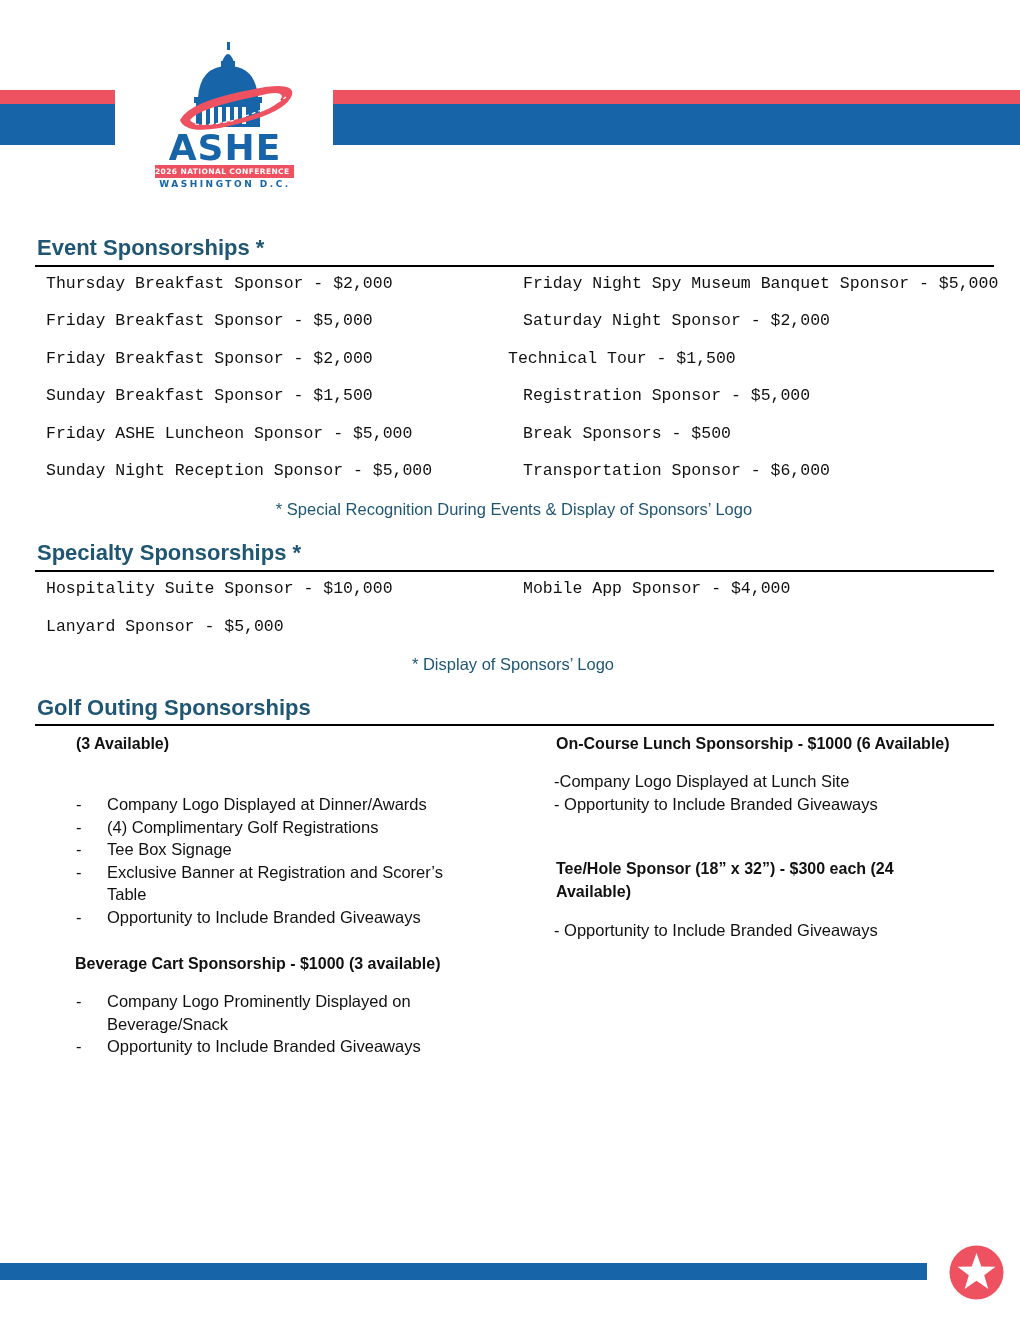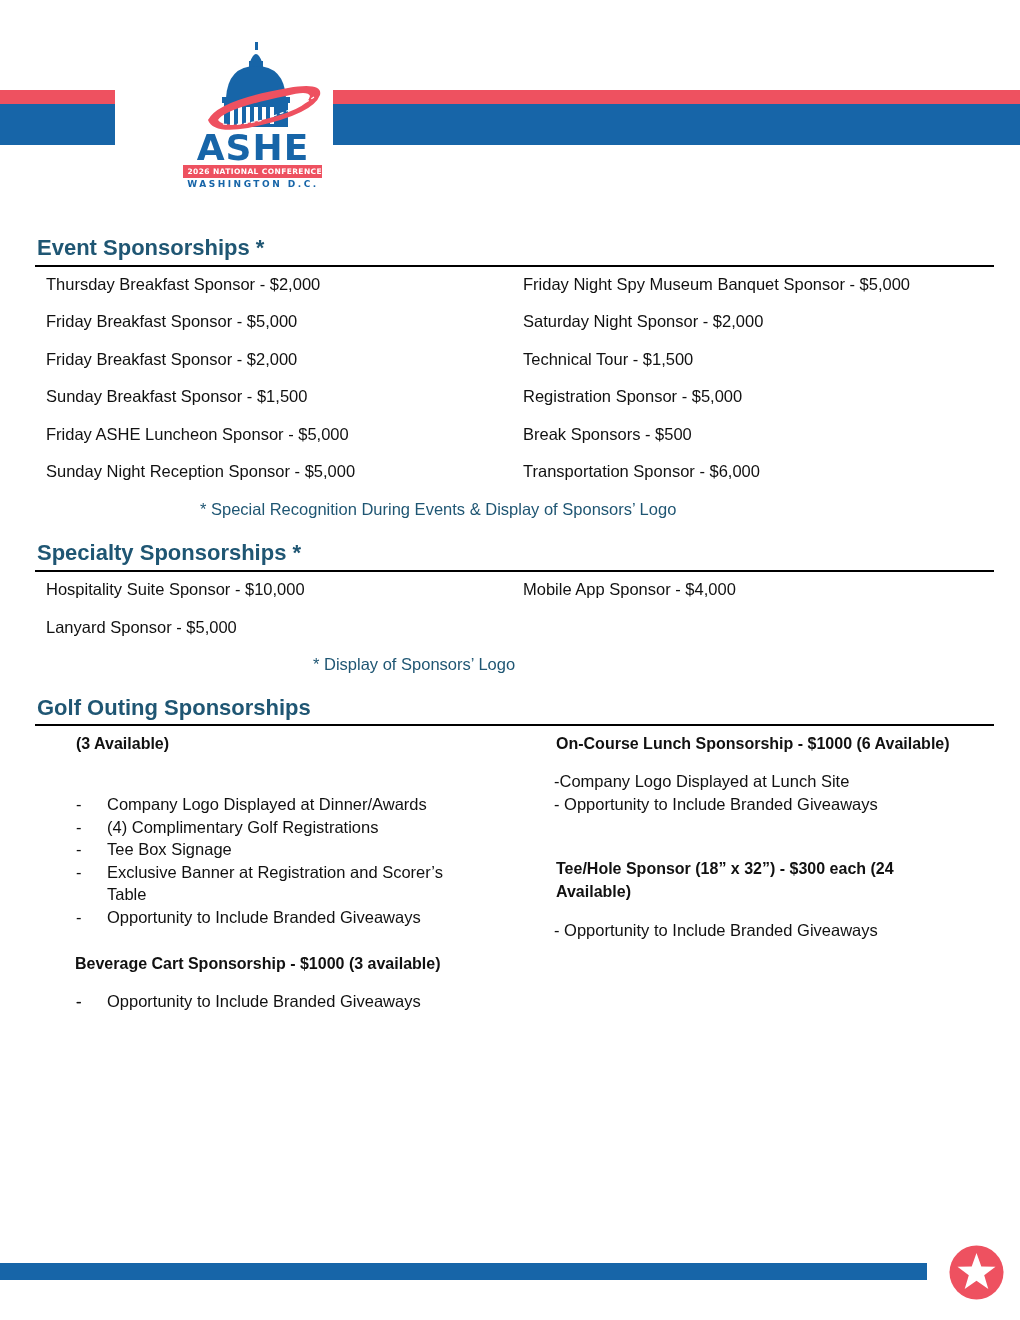--- a/index.html
+++ b/index.html
@@ -11,47 +11,47 @@
     }
     .abs { position: absolute; }
     
     .stripe { position: absolute; }
     .stripe .red { position: absolute; left: 0; right: 0; top: 0; height: 14px; background: #ee5160; }
     .stripe .blue { position: absolute; left: 0; right: 0; top: 14px; height: 41px; background: #1765a8; }
     #stripe-left { left: 0; top: 90px; width: 115px; height: 55px; }
     #stripe-right { left: 333px; top: 90px; width: 687px; height: 55px; }
 
     
-    #logo { left: 150px; top: 40px; width: 150px; height: 155px; margin-left: 28px; }
+    #logo { left: 150px; top: 40px; width: 150px; height: 155px; }
     .logo-word {
       position: absolute; left: 5px; top: 90px; width: 140px; text-align: center;
       font-family: "DejaVu Sans", sans-serif; font-weight: bold; font-size: 36px;
       color: #1765a8; letter-spacing: 1px; line-height: 36px;
     }
     .logo-band {
       position: absolute; left: 5px; top: 125px; width: 139px; height: 13px;
-      background: #ee5160; color: #fff; text-align: right;
+      background: #ee5160; color: #fff; text-align: left;
       font-family: "DejaVu Sans", sans-serif; font-weight: bold; font-size: 7.5px; line-height: 13px;
       letter-spacing: 0.4px;
     }
     .logo-city {
       position: absolute; left: 5px; top: 139px; width: 140px; text-align: center;
       font-family: "DejaVu Sans", sans-serif; font-weight: bold; font-size: 9px;
       color: #1765a8; letter-spacing: 2.5px;
     }
 
     
     .section-title {
       position: absolute; left: 37px; font-size: 22px; color: #1f5673; line-height: 26px;
       white-space: nowrap;
       font-weight: bold;
     }
     .rule { position: absolute; left: 35px; width: 959px; height: 2px; background: #000; }
-    .item { position: absolute; font-size: 16.5px; line-height: 20px; white-space: nowrap; color: #111; }
-    .note { position: absolute; font-size: 16.5px; line-height: 20px; color: #1f5673; white-space: nowrap; }
+    .item { position: absolute; font-size: 16.5px; line-height: 20px; white-space: nowrap; color: #111; font-family: Liberation Mono, monospace; }
+    .note { position: absolute; font-size: 16.5px; line-height: 20px; color: #1f5673; white-space: nowrap; text-align: center; }
 
     .golf-title { position: absolute; font-weight: bold; font-size: 16px; line-height: 23px; color: #111; }
     .bullets { position: absolute; margin: 0; padding: 0; list-style: none; }
     .bullets li { position: relative; font-size: 16.5px; line-height: 22.6px; padding-left: 31px; }
     .bullets li .dash { position: absolute; left: 0; top: 0; width: 20px; }
     .plain-lines { position: absolute; font-size: 16.5px; line-height: 22.6px; white-space: nowrap; }
 
     
     #footer-bar { left: 0; top: 1263px; width: 927px; height: 17px; background: #1765a8; }
     #footer-star { left: 949px; top: 1245px; width: 55px; height: 55px; }
@@ -101,21 +101,21 @@
 
 <div class="item" style="left:46px;top:274px">Thursday Breakfast Sponsor - $2,000</div>
 <div class="item" style="left:46px;top:311px">Friday Breakfast Sponsor - $5,000</div>
 <div class="item" style="left:46px;top:349px">Friday Breakfast Sponsor - $2,000</div>
 <div class="item" style="left:46px;top:386px">Sunday Breakfast Sponsor - $1,500</div>
 <div class="item" style="left:46px;top:424px">Friday ASHE Luncheon Sponsor - $5,000</div>
 <div class="item" style="left:46px;top:461px">Sunday Night Reception Sponsor - $5,000</div>
 
 <div class="item" style="left:523px;top:274px">Friday Night Spy Museum Banquet Sponsor - $5,000</div>
 <div class="item" style="left:523px;top:311px">Saturday Night Sponsor - $2,000</div>
-<div class="item" style="left:523px;top:349px">Technical Tour - $1,500</div>
+<div class="item" style="left:508px;top:349px">Technical Tour - $1,500</div>
 <div class="item" style="left:523px;top:386px">Registration Sponsor - $5,000</div>
 <div class="item" style="left:523px;top:424px">Break Sponsors - $500</div>
 <div class="item" style="left:523px;top:461px">Transportation Sponsor - $6,000</div>
 
 <div class="note" style="left:200px;width:628px;top:499px">* Special Recognition During Events &amp; Display of Sponsors’ Logo</div>
 
 <div class="section-title" style="top:540px">Specialty Sponsorships *</div>
 <div class="rule" style="top:570px"></div>
 
 <div class="item" style="left:46px;top:579px">Hospitality Suite Sponsor - $10,000</div>
@@ -133,21 +133,21 @@
 <ul class="bullets" style="left:76px;top:793px;width:410px">
   <li><span class="dash">-</span><span>Company Logo Displayed at Dinner/Awards</span></li>
   <li><span class="dash">-</span><span>(4) Complimentary Golf Registrations</span></li>
   <li><span class="dash">-</span><span>Tee Box Signage</span></li>
   <li><span class="dash">-</span><span>Exclusive Banner at Registration and Scorer’s Table</span></li>
   <li><span class="dash">-</span><span>Opportunity to Include Branded Giveaways</span></li>
 </ul>
 
 <div class="golf-title" style="left:75px;top:952px;white-space:nowrap">Beverage Cart Sponsorship - $1000 (3 available)</div>
 <ul class="bullets" style="left:76px;top:990px;width:400px">
-  <li><span class="dash">-</span></li>
+  <li><span class="dash">-</span><span>Company Logo Prominently Displayed on Beverage/Snack</span></li>
   <li><span class="dash">-</span><span>Opportunity to Include Branded Giveaways</span></li>
 </ul>
 
 <div class="golf-title" style="left:556px;top:732px;white-space:nowrap">On-Course Lunch Sponsorship - $1000 (6 Available)</div>
 <div class="plain-lines" style="left:554px;top:770px">
   <div>-Company Logo Displayed at Lunch Site</div>
   <div>- Opportunity to Include Branded Giveaways</div>
 </div>
 
 <div class="golf-title" style="left:556px;top:857px;white-space:nowrap">

